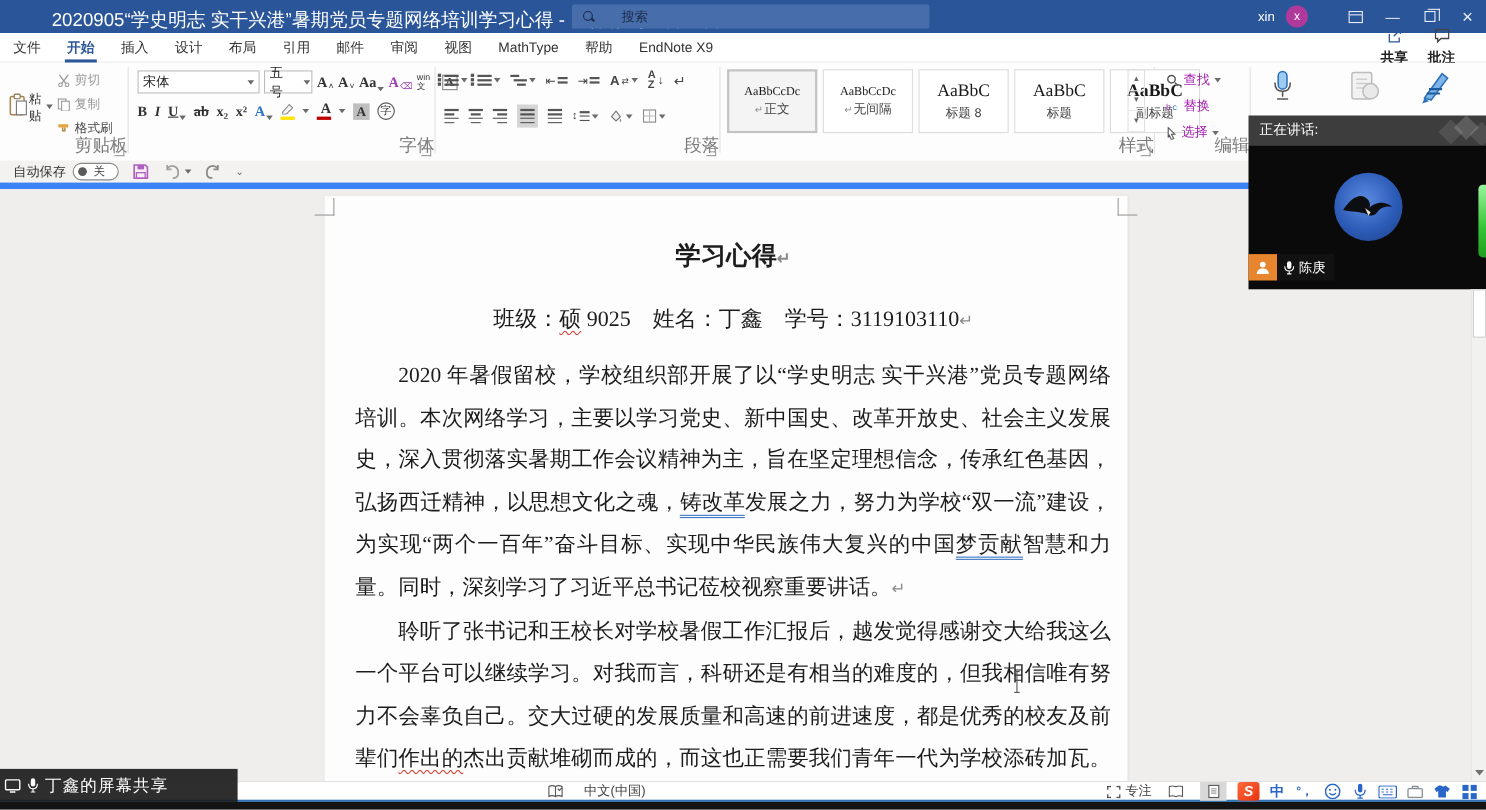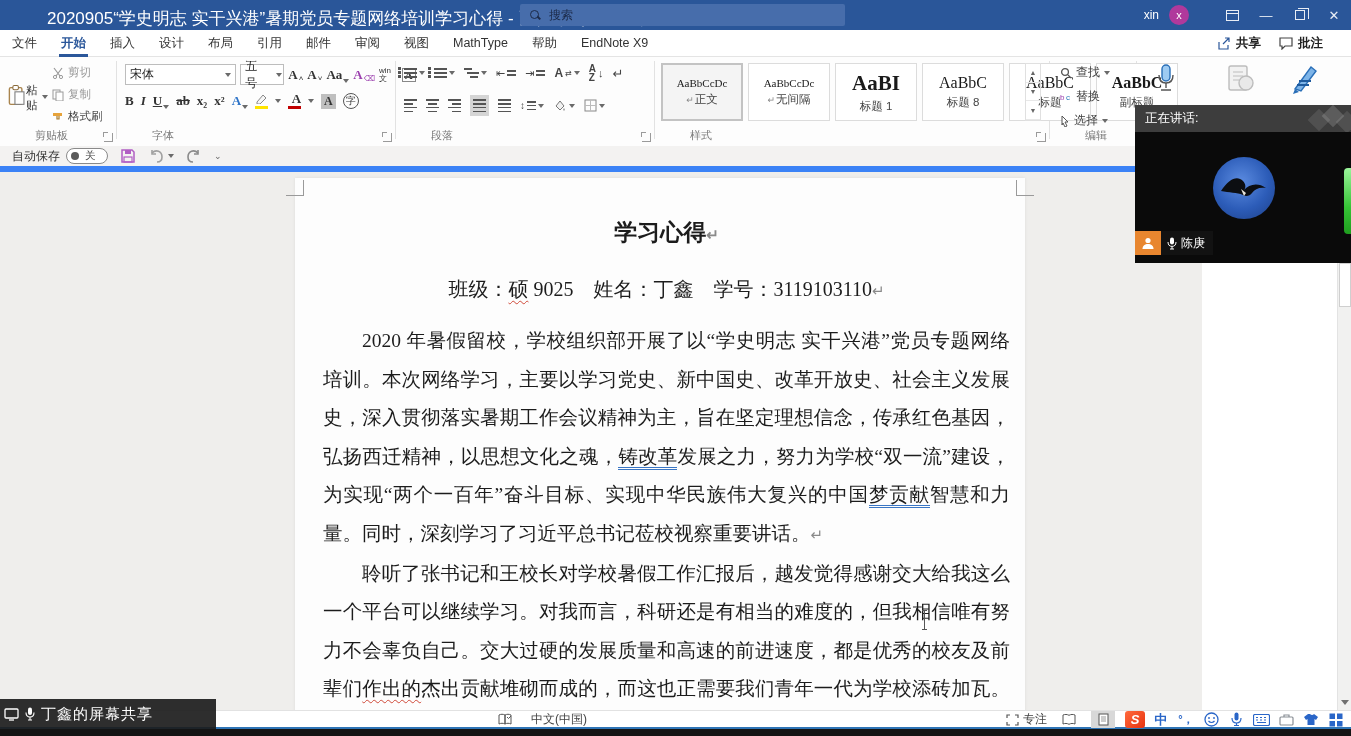--- a/index.html
+++ b/index.html
@@ -3,46 +3,46 @@
 <meta charset="utf-8">
 <style>
   * { margin:0; padding:0; box-sizing:border-box; }
   html,body { width:1351px; height:736px; overflow:hidden; font-family:"Liberation Sans",sans-serif; }
   .app { position:absolute; inset:0; width:1351px; height:736px; background:#fff; }
 
   
   .titlebar { position:absolute; left:0; top:0; width:1351px; height:30px; background:#2a5699; color:#fff; }
   .doc-title { position:absolute; left:47px; top:7px; font-size:17px; color:#ffffff; white-space:nowrap; }
   .title-caret { position:absolute; left:440px; top:8px; font-size:10px; color:#cdd8ea; }
-  .searchbox { position:absolute; left:520px; top:4px; width:325px; height:22px; background:#476dab; border-radius:2px; display:flex; align-items:center; padding-left:10px; gap:8px; }
+  .searchbox { position:absolute; left:520px; top:4px; width:325px; height:22px; background:#476dab; border-radius:2px; display:flex; align-items:center; padding-left:10px; gap:24px; }
   .searchbox .mag { width:11px; height:11px; position:relative; }
   .searchbox .mag::before { content:""; position:absolute; left:0; top:0; width:7px; height:7px; border:1.5px solid #1c2b4a; border-radius:50%; }
   .searchbox .mag::after { content:""; position:absolute; left:7px; top:7px; width:4px; height:1.5px; background:#1c2b4a; transform:rotate(45deg); }
   .searchbox .stext { font-size:12px; color:#1c2b4a; }
   .tb-right { position:absolute; right:0; top:0; height:30px; display:flex; align-items:center; }
   .username { font-size:12px; color:#fff; margin-right:10px; }
   .avatar { width:20px; height:20px; border-radius:50%; background:#b0399c; color:#fff; font-size:11px; display:flex; align-items:center; justify-content:center; margin-right:26px; }
   .winbtn { width:34px; height:30px; display:flex; align-items:center; justify-content:center; color:#e8edf5; font-size:13px; }
   .ribdisp { width:13px; height:11px; border:1px solid #e8edf5; position:relative; }
   .ribdisp::before { content:""; position:absolute; left:0; top:2px; width:11px; height:1px; background:#e8edf5; }
   .restore-ic { width:10px; height:10px; border:1px solid #e8edf5; position:relative; }
   .restore-ic::before { content:""; position:absolute; left:2px; top:-3px; width:10px; height:10px; border:1px solid #e8edf5; border-left:none; border-bottom:none; }
 
   
   .tabrow { position:absolute; left:0; top:30px; width:1351px; height:27px; background:#ffffff; border-bottom:1px solid #e4e4e4; display:flex; align-items:center; }
   .tab { font-size:12.5px; color:#333; padding:0 12px; height:27px; display:flex; align-items:center; position:relative; white-space:nowrap; }
   .tab.active { color:#2b579a; font-weight:bold; }
   .tab.active::after { content:""; position:absolute; left:10px; right:10px; bottom:0; height:3px; background:#2b579a; }
   .tabrow-right { position:absolute; right:28px; top:30px; height:27px; display:flex; align-items:center; gap:18px; }
-  .tr-btn { display:flex; align-items:center; gap:5px; font-size:12.5px; color:#222; font-weight:bold; }
+  .tr-btn { display:flex; align-items:center; gap:5px; font-size:12.5px; color:#222; font-weight:bold;flex-direction:column; }
 
   
   .ribbon { position:absolute; left:0; top:57px; width:1351px; height:89px; background:#fdfdfd; display:flex; }
   .rgroup { position:relative; height:89px; padding-top:4px; }
-  .rgroup .glabel { position:absolute; bottom:3px; left:0; right:0; text-align:left; font-size:11px; color:#7b7b7b;padding-left:35px; }
+  .rgroup .glabel { position:absolute; bottom:3px; left:0; right:0; text-align:right; font-size:16px; color:#7b7b7b;padding-left:35px; }
   .rgroup .launcher { position:absolute; bottom:4px; right:3px; width:9px; height:9px; border-left:1px solid #9a9a9a; border-top:1px solid #9a9a9a; transform:rotate(180deg); }
   .rgroup .launcher::after { content:""; position:absolute; right:-1px; bottom:-1px; width:4px; height:4px; border-right:1px solid #9a9a9a; border-bottom:1px solid #9a9a9a; }
   .vsep { width:1px; background:#e2e2e2; margin:4px 0; height:78px; align-self:flex-start; }
   .caret-d { width:0; height:0; border-left:3.5px solid transparent; border-right:3.5px solid transparent; border-top:4px solid #6a6a6a; display:inline-block; }
   .caret-ch { font-size:9px; color:#6a6a6a; }
 
   
   .g-clip { width:116px; }
   .paste-big { position:absolute; left:8px; top:6px; width:40px; height:66px; display:flex; align-items:center; }
   .paste-lbl { font-size:11.5px; color:#333; margin-top:3px; }
@@ -83,36 +83,36 @@
   .style-card.sel { border:2px solid #c3c3c3; background:#f4f4f4; }
   .style-sample { font-family:"Liberation Serif",serif; color:#1a1a1a; white-space:nowrap; }
   .style-name { font-size:11.5px; color:#444; white-space:nowrap; }
   .style-name .mk { font-size:9px; color:#888; margin-right:1px; }
   .style-scroll { position:absolute; right:8px; top:6px; width:16px; height:58px; border:1px solid #e0e0e0; display:flex; flex-direction:column; }
   .style-scroll div { flex:1; display:flex; align-items:center; justify-content:center; font-size:7px; color:#666; border-bottom:1px solid #e8e8e8; }
 
   
   .g-edit { width:86px; }
   .edit-col { position:absolute; left:10px; top:7px; display:flex; flex-direction:column; gap:7px; }
-  .edit-item { display:flex; align-items:center; gap:4px; font-size:12px; color:#404040; white-space:nowrap; }
+  .edit-item { display:flex; align-items:center; gap:4px; font-size:12px; color:#a21caf; white-space:nowrap; }
 
   
   .g-voice { flex:1; position:relative; }
   .rico { position:absolute; top:6px; display:flex; flex-direction:column; align-items:center; }
 
   
   .qat { position:absolute; left:0; top:146px; width:1351px; height:26px; background:#f3f2f1; border-bottom:6px solid #3b82f6; display:flex; align-items:center; padding-left:12px; gap:12px; }
   .autosave { display:flex; align-items:center; gap:6px; font-size:12px; color:#333; }
   .toggle { width:42px; height:16px; border:1px solid #8a8a8a; border-radius:8px; display:flex; align-items:center; padding:0 4px; gap:6px; background:#fff; }
   .toggle .knob { width:8px; height:8px; border-radius:50%; background:#5a5a5a; }
   .toggle .tstate { font-size:10.5px; color:#444; }
   .qbtn { display:flex; align-items:center; }
 
   
-  .docarea { position:absolute; left:0; top:172px; width:1202px; height:538px; background:#efeeec; overflow:hidden; }
+  .docarea { position:absolute; left:0; top:172px; width:1351px; height:538px; background:#efeeec; overflow:hidden; }
   .page { position:absolute; left:295px; top:6px; width:730px; height:560px; background:#fdfdfd; box-shadow:0 0 3px rgba(0,0,0,0.08); }
   .cropmark { position:absolute; width:18px; height:16px; }
   .cm-tl { left:-9px; top:2px; border-right:1px solid #9a9a9a; border-bottom:1px solid #9a9a9a; }
   .cm-tr { right:-9px; top:2px; border-left:1px solid #9a9a9a; border-bottom:1px solid #9a9a9a; }
   .doc-content { position:absolute; left:28px; top:40px; width:687px; font-family:"Liberation Serif",serif; color:#1c1c1c; }
   .blk-title { text-align:center; font-size:23px; font-weight:bold; line-height:30px; }
   .blk-info { text-align:center; font-size:20px; line-height:30px; margin-top:24px; }
   .blk-body { font-size:19.5px; line-height:38.6px; text-align:justify; text-indent:2em; margin-top:0; }
   .blk-body.first { margin-top:16px; }
   .m-spell { text-decoration:underline wavy #d04a3a; text-decoration-thickness:1px; text-underline-offset:4px; }
@@ -468,24 +468,20 @@
       <div class="style-strip">
         <div class="style-card sel">
           <span class="style-sample" style="font-size:11px;">AaBbCcDc</span>
           <span class="style-name"><span class="mk">↵</span><span>正文</span></span>
         </div>
         <div class="style-card">
           <span class="style-sample" style="font-size:11px;">AaBbCcDc</span>
           <span class="style-name"><span class="mk">↵</span><span>无间隔</span></span>
         </div>
         <div class="style-card">
-          <span class="style-sample" style="font-size:21px; font-weight:bold;">AaBI</span>
-          <span class="style-name"><span>标题 1</span></span>
-        </div>
-        <div class="style-card">
           <span class="style-sample" style="font-size:16px;">AaBbC</span>
           <span class="style-name"><span>标题 8</span></span>
         </div>
         <div class="style-card">
           <span class="style-sample" style="font-size:16px;">AaBbC</span>
           <span class="style-name"><span>标题</span></span>
         </div>
         <div class="style-card">
           <span class="style-sample" style="font-size:16px; font-weight:bold;">AaBbC</span>
           <span class="style-name"><span>副标题</span></span>

